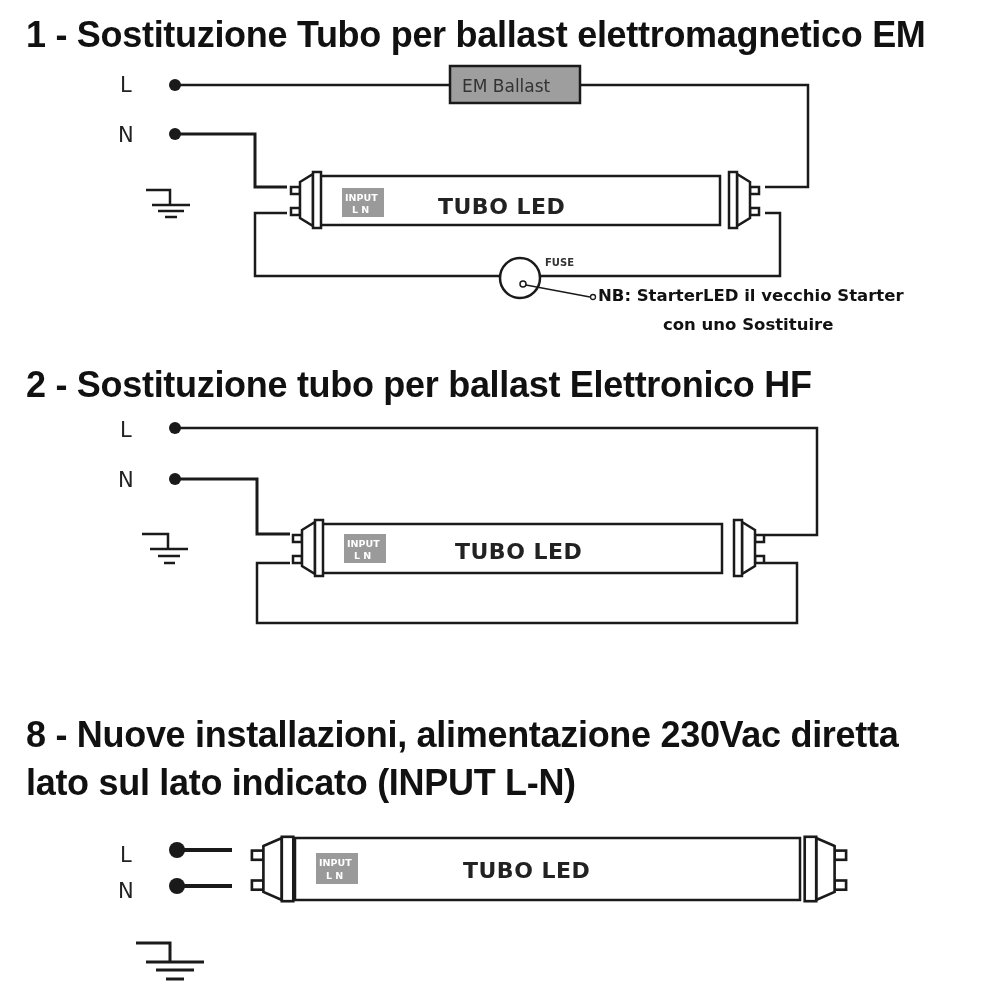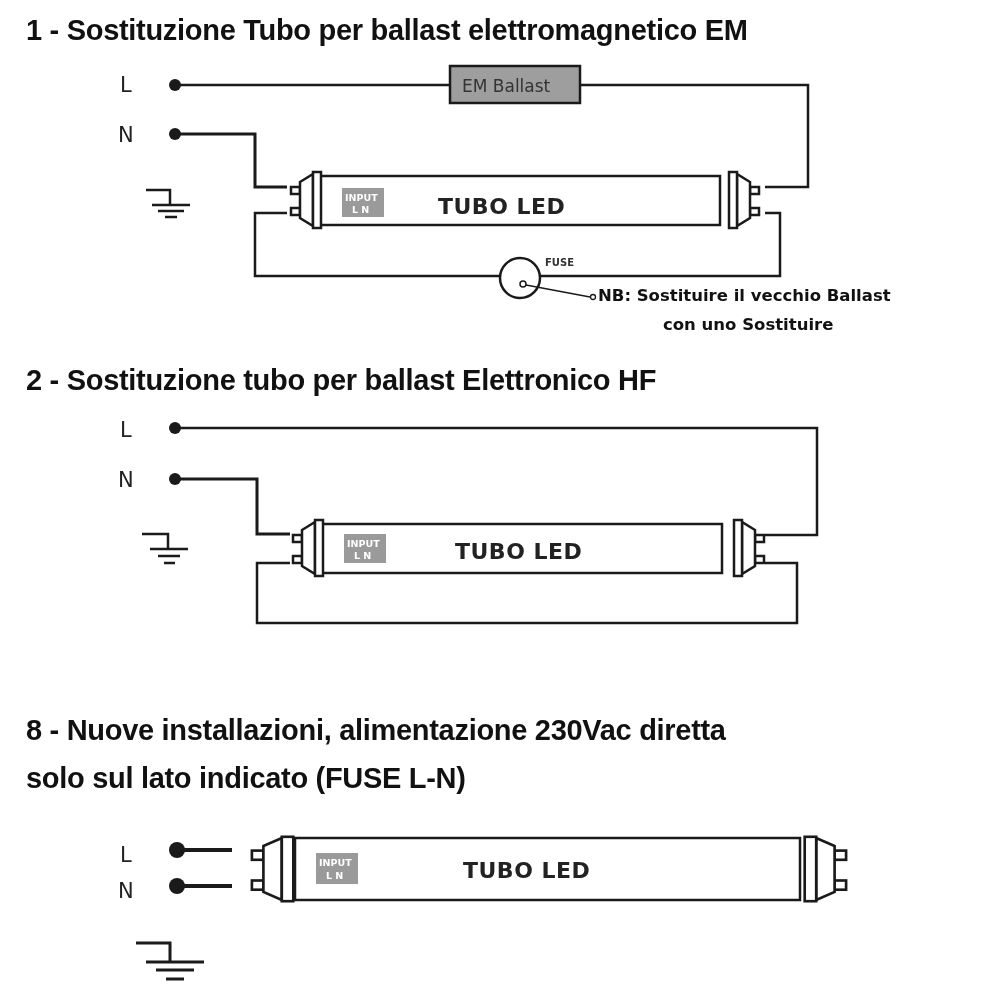--- a/index.html
+++ b/index.html
@@ -1,38 +1,38 @@
 <!DOCTYPE html>
 <html><head>
 <meta charset="utf-8">
 <style>
   html, body { margin: 0; padding: 0; background: #ffffff; }
   body { width: 1000px; height: 1000px; position: relative; overflow: hidden; font-family: "DejaVu Sans", sans-serif; }
-  .title { position: absolute; left: 26px; margin: 0; font-family: "Liberation Sans", sans-serif; font-weight: bold; font-size: 29px; color: #111; letter-spacing: -0.3px; white-space: nowrap; }
+  .title { position: absolute; left: 26px; margin: 0; font-family: "Liberation Sans", sans-serif; font-weight: bold; font-size: 36px; color: #111; letter-spacing: -0.3px; white-space: nowrap; }
   #t1 { top: 14px; }
   #t2 { top: 364px; }
   #t3a { top: 714px; }
   #t3b { top: 762px; }
   svg.diag { position: absolute; left: 0; top: 0; }
   .lbl { font-family: "DejaVu Sans", sans-serif; font-size: 21px; fill: #222; }
   .tubetxt { font-family: "DejaVu Sans", sans-serif; font-size: 22px; fill: #222; font-weight: 600; letter-spacing: 0.5px; }
   .inputtxt { font-family: "DejaVu Sans", sans-serif; font-size: 9.5px; fill: #fff; font-weight: bold; }
   .ballasttxt { font-family: "DejaVu Sans", sans-serif; font-size: 17px; fill: #333; }
   .fusetxt { font-family: "DejaVu Sans", sans-serif; font-size: 10px; fill: #333; font-weight: bold; }
   .note { position: absolute; font-family: "DejaVu Sans", sans-serif; font-weight: bold; font-size: 16.5px; color: #111; white-space: nowrap; }
   #note1 { left: 598px; top: 286px; }
   #note2 { left: 663px; top: 315px; }
 </style>
 </head>
 <body>
 
 <h2 class="title" id="t1">1 - Sostituzione Tubo per ballast elettromagnetico EM</h2>
 <h2 class="title" id="t2">2 - Sostituzione tubo per ballast Elettronico HF</h2>
 <h2 class="title" id="t3a">8 - Nuove installazioni, alimentazione 230Vac diretta</h2>
-<h2 class="title" id="t3b">solo sul lato indicato (FUSE  L-N)</h2>
+<h2 class="title" id="t3b">lato sul lato indicato (INPUT  L-N)</h2>
 
 <svg class="diag" width="1000" height="1000" viewBox="0 0 1000 1000">
   <defs>
     <g id="tube-left-end">
 
       <rect x="-14" y="-13" width="9" height="7" fill="none" stroke="#1a1a1a" stroke-width="2.5"></rect>
       <rect x="-14" y="8" width="9" height="7" fill="none" stroke="#1a1a1a" stroke-width="2.5"></rect>
 
       <path d="M -5 -18 L 8 -26 L 8 26 L -5 18 Z" fill="#fff" stroke="#1a1a1a" stroke-width="2.5"></path>
       <rect x="8" y="-28" width="8" height="56" fill="#fff" stroke="#1a1a1a" stroke-width="2.5"></rect>
@@ -131,14 +131,14 @@
         <rect x="12" y="-28" width="10" height="56" fill="#fff" stroke="#1a1a1a" stroke-width="2.3"></rect>
       </g>
       <rect x="316" y="853" width="42" height="31" fill="#9a9a9a"></rect>
       <text class="inputtxt" x="319" y="866">INPUT</text>
       <text class="inputtxt" x="326" y="879">L  N</text>
       <text class="tubetxt" x="463" y="878">TUBO LED</text>
     </g>
   </g>
 </svg>
 
-<div class="note" id="note1">NB: Sostituire il vecchio Ballast</div>
+<div class="note" id="note1">NB: StarterLED il vecchio Starter</div>
 <div class="note" id="note2">con uno Sostituire</div>
 
 </body></html>

